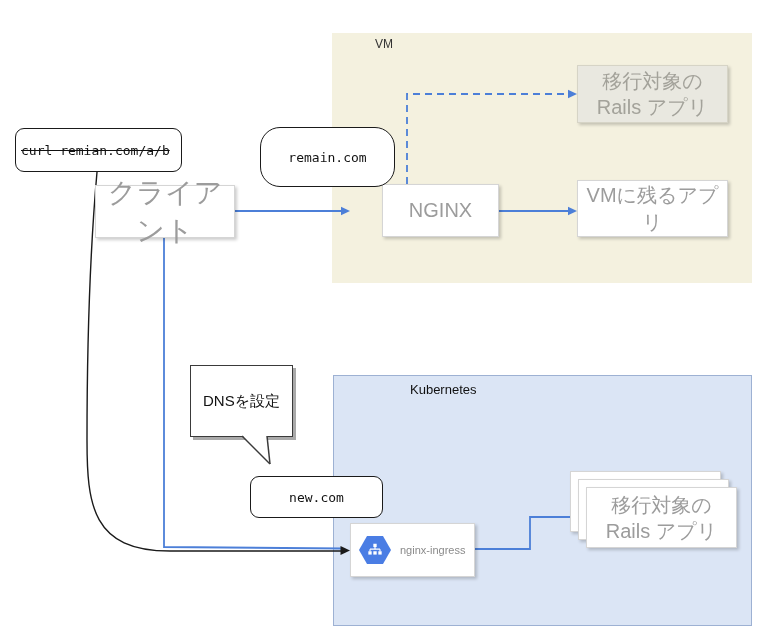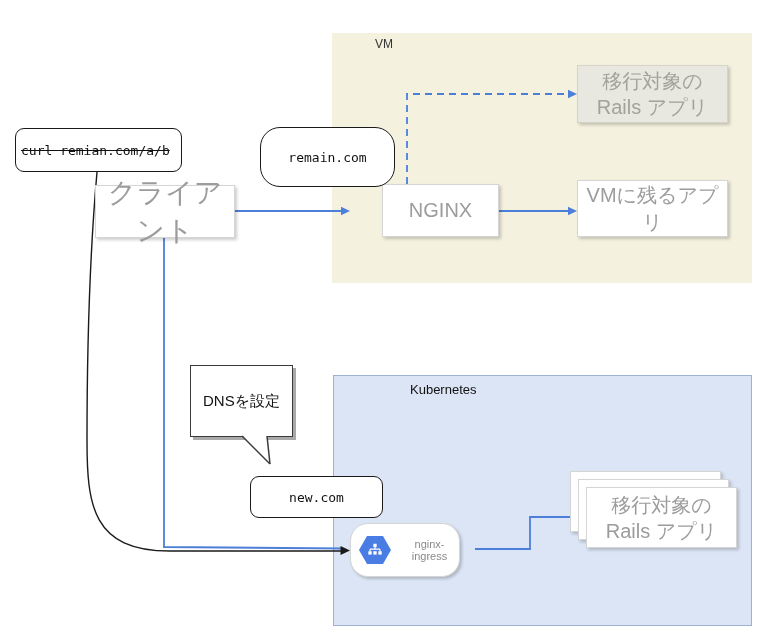--- a/index.html
+++ b/index.html
@@ -24,21 +24,21 @@
     color:#9c9c9c;z-index:3;text-align:center;
   }
   .client-box{left:95px;top:185px;width:140px;height:53px;font-size:28px;}
   .nginx-box{left:350px;top:184px;width:117px;height:53px;font-size:20px;margin-left:32px;}
   .vm-remaining-box{left:577px;top:180px;width:151px;height:57px;font-size:20px;}
   .vm-rails-box{left:577px;top:65px;width:151px;height:58px;background:#e9e8e0;border-color:#d6d4c6;color:#a3a29a;font-size:20px;line-height:26px;flex-direction:column;}
   .stack{width:151px;height:61px;z-index:3;}
   .stack-back{left:570px;top:471px;}
   .stack-mid{left:578px;top:479px;}
   .stack-front{left:586px;top:487px;font-size:20px;line-height:26px;flex-direction:column;}
-  .ingress-box{left:350px;top:523px;width:110px;height:54px;z-index:3;justify-content:flex-start;padding-left:8px;border-radius:18px;}
+  .ingress-box{left:350px;top:523px;width:125px;height:54px;z-index:3;justify-content:flex-start;padding-left:8px;}
   .hexagon{
     width:32px;height:28px;background:#4a7de4;flex:0 0 auto;
     clip-path:polygon(25% 0, 75% 0, 100% 50%, 75% 100%, 25% 100%, 0 50%);
     display:flex;align-items:center;justify-content:center;
   }
   .ingress-label{font-size:11px;color:#8a8a8a;margin-left:9px;}
   
   .code-box{
     background:#fff;border:1.5px solid #1a1a1a;border-radius:9px;box-sizing:border-box;
     font-family:"DejaVu Sans Mono","Liberation Mono",monospace;font-size:13px;color:#111;

